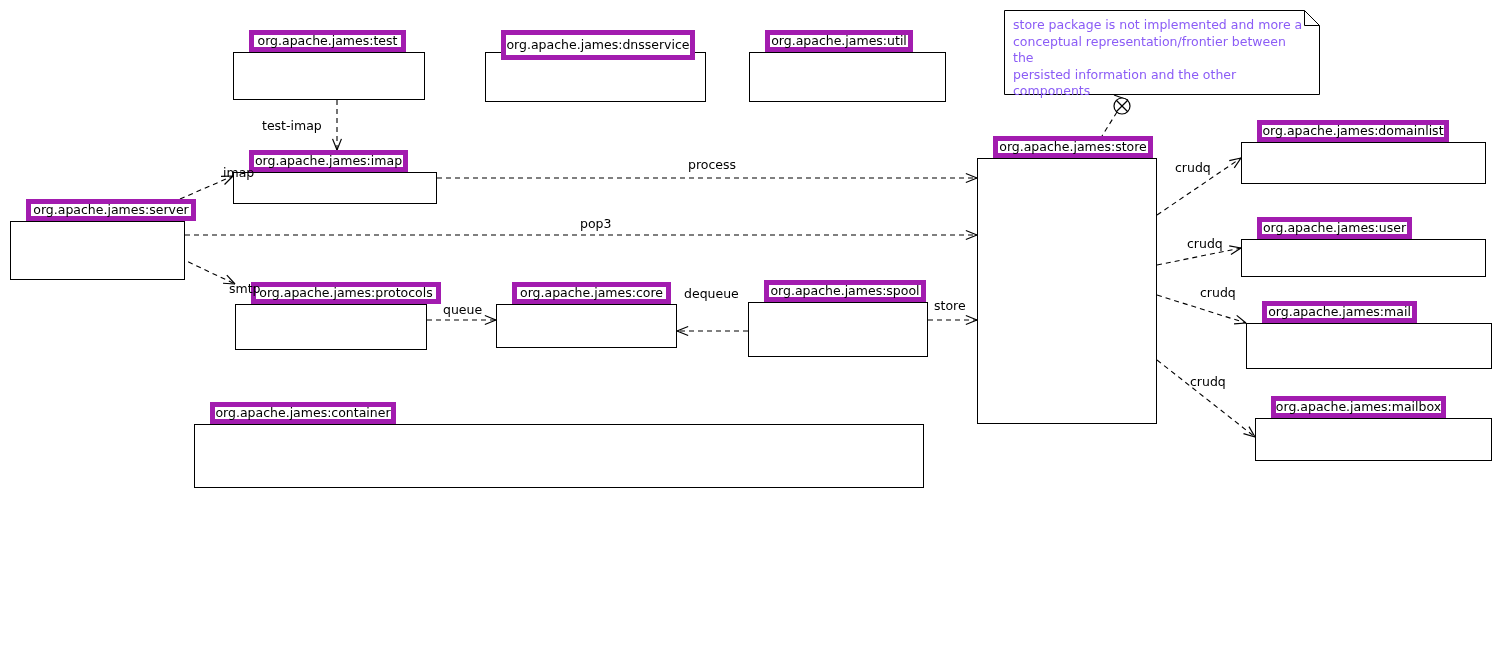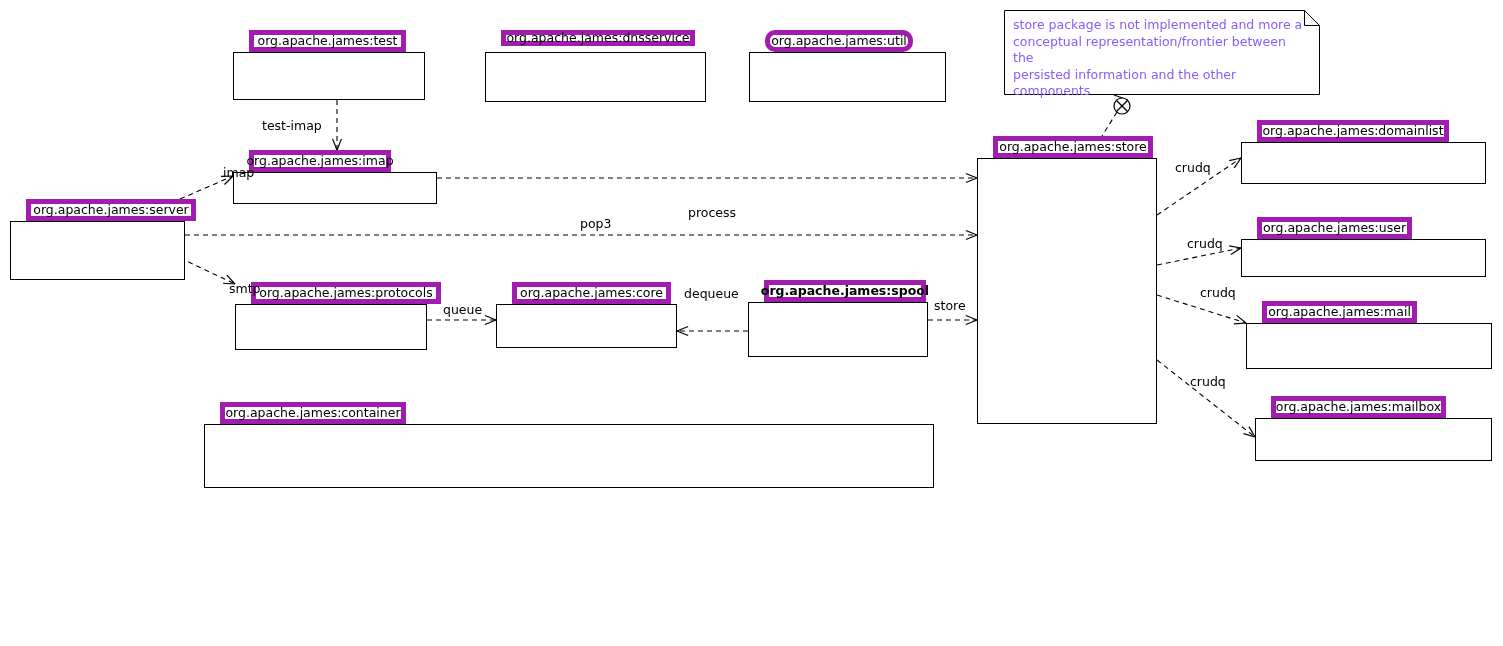--- a/index.html
+++ b/index.html
@@ -184,60 +184,60 @@
         <line x1="1116.24" y1="111.76" x2="1127.76" y2="100.24" stroke="#000000" stroke-width="1.2"></line>
       </g>
     </svg>
 
   <div class="pkg" style="left: 233px; top: 30px; width: 192px; height: 70px;">
     <div class="pkg-tab" style="width: 157px; height: 22px;">org.apache.james:test</div>
     <div class="pkg-body" style="top: 22px; width: 192px; height: 48px;"></div>
   </div>
 
   <div class="pkg" style="left: 485px; top: 30px; width: 221px; height: 72px;">
-    <div class="pkg-tab" style="width: 194px; height: 16px;">org.apache.james:dnsservice</div>
+    <div class="pkg-tab" style="width: 194px; height: 30px;">org.apache.james:dnsservice</div>
     <div class="pkg-body" style="top: 22px; width: 221px; height: 50px;"></div>
   </div>
 
   <div class="pkg" style="left: 749px; top: 30px; width: 197px; height: 72px;">
-    <div class="pkg-tab" style="width: 148px; height: 22px; border-radius: 10px;">org.apache.james:util</div>
+    <div class="pkg-tab" style="width: 148px; height: 22px;">org.apache.james:util</div>
     <div class="pkg-body" style="top: 22px; width: 197px; height: 50px;"></div>
   </div>
 
   <div class="pkg" style="left: 233px; top: 150px; width: 204px; height: 54px;">
-    <div class="pkg-tab" style="width: 142px; height: 22px;">org.apache.james:imap</div>
+    <div class="pkg-tab" style="width: 159px; height: 22px;">org.apache.james:imap</div>
     <div class="pkg-body" style="top: 22px; width: 204px; height: 32px;"></div>
   </div>
 
   <div class="pkg" style="left: 10px; top: 199px; width: 175px; height: 81px;">
     <div class="pkg-tab" style="width: 170px; height: 22px;">org.apache.james:server</div>
     <div class="pkg-body" style="top: 22px; width: 175px; height: 59px;"></div>
   </div>
 
   <div class="pkg" style="left: 235px; top: 282px; width: 192px; height: 68px;">
     <div class="pkg-tab" style="width: 190px; height: 22px;">org.apache.james:protocols</div>
     <div class="pkg-body" style="top: 22px; width: 192px; height: 46px;"></div>
   </div>
 
   <div class="pkg" style="left: 496px; top: 282px; width: 181px; height: 66px;">
     <div class="pkg-tab" style="width: 159px; height: 22px;">org.apache.james:core</div>
     <div class="pkg-body" style="top: 22px; width: 181px; height: 44px;"></div>
   </div>
 
   <div class="pkg" style="left: 748px; top: 280px; width: 180px; height: 77px;">
-    <div class="pkg-tab" style="width: 162px; height: 22px; font-weight: bold;">org.apache.james:spool</div>
+    <div class="pkg-tab" style="width: 162px; height: 22px;">org.apache.james:spool</div>
     <div class="pkg-body" style="top: 22px; width: 180px; height: 55px;"></div>
   </div>
 
   <div class="pkg" style="left: 977px; top: 136px; width: 180px; height: 288px;">
     <div class="pkg-tab" style="width: 160px; height: 22px;">org.apache.james:store</div>
     <div class="pkg-body" style="top: 22px; width: 180px; height: 266px;"></div>
   </div>
 
-  <div class="pkg" style="left: 204px; top: 402px; width: 730px; height: 86px;">
+  <div class="pkg" style="left: 194px; top: 402px; width: 730px; height: 86px;">
     <div class="pkg-tab" style="width: 186px; height: 22px;">org.apache.james:container</div>
     <div class="pkg-body" style="top: 22px; width: 730px; height: 64px;"></div>
   </div>
 
   <div class="pkg" style="left: 1241px; top: 120px; width: 245px; height: 64px;">
     <div class="pkg-tab" style="width: 192px; height: 22px;">org.apache.james:domainlist</div>
     <div class="pkg-body" style="top: 22px; width: 245px; height: 42px;"></div>
   </div>
 
   <div class="pkg" style="left: 1241px; top: 217px; width: 245px; height: 60px;">
@@ -262,21 +262,21 @@
       </svg>
     <div class="note-text">store package is not implemented and more a
 conceptual representation/frontier between the
 persisted information and the other
 components</div>
   </div>
 
   <div class="edge-label" style="left: 262px; top: 120px;">test-imap</div>
   <div class="edge-label" style="left: 186px; top: 167px; margin-left: 37px;">imap</div>
   <div class="edge-label" style="left: 193px; top: 283px; margin-left: 36px;">smtp</div>
-  <div class="edge-label" style="left: 688px; top: 159px; margin-top: 48px;">process</div>
+  <div class="edge-label" style="left: 688px; top: 159px;">process</div>
   <div class="edge-label" style="left: 580px; top: 218px;">pop3</div>
   <div class="edge-label" style="left: 443px; top: 304px; text-align: right;">queue</div>
   <div class="edge-label" style="left: 684px; top: 288px;">dequeue</div>
   <div class="edge-label" style="left: 934px; top: 300px;">store</div>
   <div class="edge-label" style="left: 1175px; top: 162px;">crudq</div>
   <div class="edge-label" style="left: 1187px; top: 238px;">crudq</div>
   <div class="edge-label" style="left: 1200px; top: 287px;">crudq</div>
   <div class="edge-label" style="left: 1190px; top: 376px;">crudq</div>
 
 </div>

